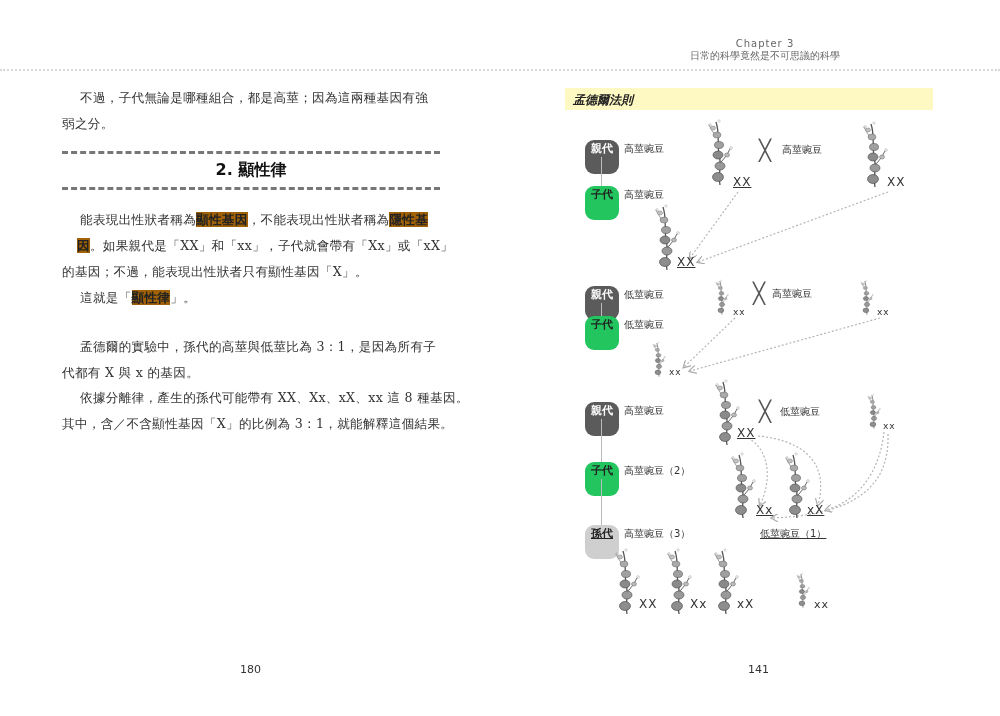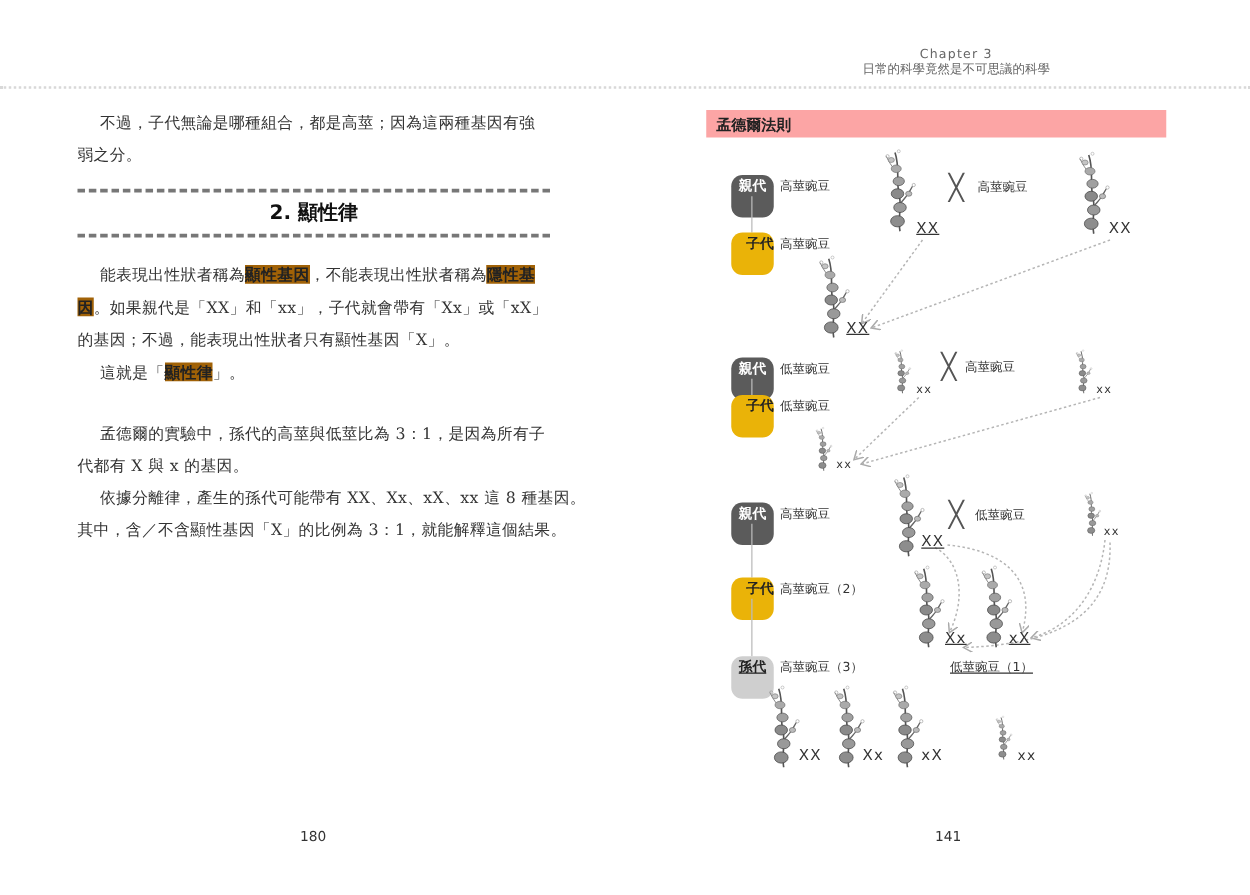--- a/index.html
+++ b/index.html
@@ -5,25 +5,25 @@
   html,body{margin:0;padding:0;background:#fff;}
   body{width:1000px;height:716px;position:relative;overflow:hidden;font-family:"DejaVu Sans","Liberation Sans",sans-serif;color:#222;}
   .run-head{position:absolute;text-align:center;color:#666;font-size:10px;line-height:12px;}
   .dotline{position:absolute;left:0;top:69px;width:1000px;height:0;border-top:2px dotted #d8d8d8;}
   .line{position:absolute;left:62px;white-space:nowrap;font-family:"DejaVu Serif","Liberation Serif",serif;font-size:12.6px;color:#333;letter-spacing:0.3px;line-height:18px;}
   .line.indent{left:80px;}
   .hl{font-family:"DejaVu Sans","Liberation Sans",sans-serif;font-weight:bold;color:#222;background:#a16207;}
   .dash{position:absolute;left:62px;width:378px;height:0;border-top:3px dashed #777;}
   .h2{position:absolute;left:62px;width:378px;top:160px;text-align:center;font-size:16px;font-weight:bold;color:#111;}
   .pageno{position:absolute;top:663px;font-size:11px;color:#333;}
-  .secbar{position:absolute;left:565px;top:88px;width:368px;height:22px;background:#fca5a5;}
+  .secbar{position:absolute;left:565px;top:88px;width:368px;height:22px;background:#fef9c3;font-style:italic;}
   .secbar span{position:absolute;left:8px;top:4px;font-size:12px;font-weight:bold;color:#222;}
   .pill{position:absolute;width:34px;height:34px;border-radius:9px;font-size:11px;font-weight:bold;line-height:17px;text-align:center;}
   .pill.p1{background:#5b5b5b;color:#fff;}
-  .pill.p2{background:#eab308;color:#222;text-align:right;}
+  .pill.p2{background:#22c55e;color:#222;}
   .pill.p3{background:#cfcfcf;color:#222;text-decoration:underline;}
   .lbl{position:absolute;font-size:10px;color:#333;white-space:nowrap;}
   .vconn{position:absolute;width:0;border-left:1px solid #bbb;}
   .geno{position:absolute;font-size:12px;color:#333;white-space:nowrap;letter-spacing:1px;}
   .geno.u{text-decoration:underline;}
   .geno.sm{font-size:9px;}
   .cross{position:absolute;font-size:20px;color:#555;line-height:20px;}
   .plant{position:absolute;}
   svg.overlay{position:absolute;left:0;top:0;}
 </style>
@@ -38,21 +38,21 @@
 
 <div>
   <div class="line indent" style="top:89px;"><span>不過，子代無論是哪種組合，都是高莖；因為這兩種基因有強</span></div>
   <div class="line" style="top:115px;"><span>弱之分。</span></div>
 
   <div class="dash" style="top:151px;"></div>
   <div class="h2">2. 顯性律</div>
   <div class="dash" style="top:187px;"></div>
 
   <div class="line indent" style="top:211px;"><span>能表現出性狀者稱為</span><span class="hl">顯性基因</span><span>，不能表現出性狀者稱為</span><span class="hl">隱性基</span></div>
-  <div class="line" style="top:237px;"><span class="hl">因</span><span>。如果親代是「XX」和「xx」，子代就會帶有「Xx」或「xX」</span></div>
+  <div class="line" style="top:237px;margin-left:15px;"><span class="hl">因</span><span>。如果親代是「XX」和「xx」，子代就會帶有「Xx」或「xX」</span></div>
   <div class="line" style="top:263px;"><span>的基因；不過，能表現出性狀者只有顯性基因「X」。</span></div>
   <div class="line indent" style="top:289px;"><span>這就是「</span><span class="hl">顯性律</span><span>」。</span></div>
 
   <div class="line indent" style="top:338px;"><span>孟德爾的實驗中，孫代的高莖與低莖比為 3：1，是因為所有子</span></div>
   <div class="line" style="top:364px;"><span>代都有 X 與 x 的基因。</span></div>
   <div class="line indent" style="top:389px;"><span>依據分離律，產生的孫代可能帶有 XX、Xx、xX、xx 這 8 種基因。</span></div>
   <div class="line" style="top:415px;"><span>其中，含／不含顯性基因「X」的比例為 3：1，就能解釋這個結果。</span></div>
 
   <div class="pageno" style="left:240px;">180</div>
 </div>

